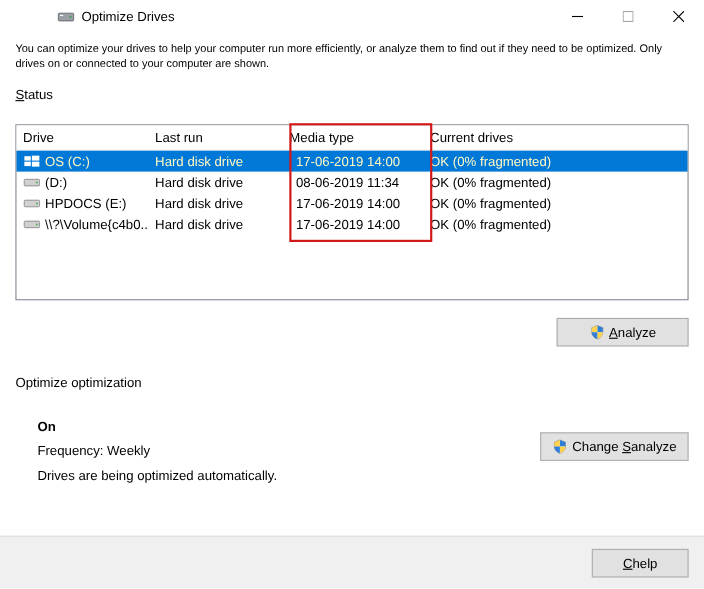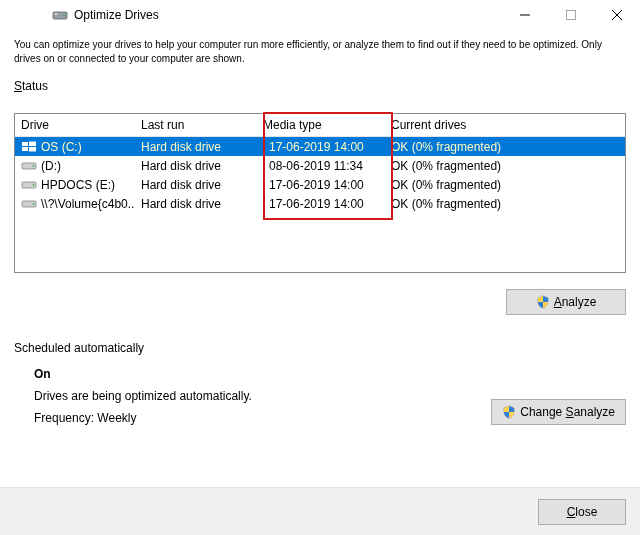--- a/index.html
+++ b/index.html
@@ -263,41 +263,41 @@
           <path d="M7 7 H12 C12 10 9.5 12.5 7 13 Z" fill="#ffd24d"></path>
           <path d="M7 7 H2 C2 10 4.5 12.5 7 13 Z" fill="#2f7ed8"></path>
         </svg>
       </span>
       <span><span class="u">A</span><span>nalyze</span></span>
     </button>
   </div>
 
   <div class="sched">
     <div class="sched-header">
-      <div>Scheduled automatically</div>
-    </div>
-    <div style="display:flex; align-items:flex-end; justify-content:space-between; margin-top:4px;">
+      <div>Optimize optimization</div>
+    </div>
+    <div style="display:flex; align-items:center; justify-content:space-between; margin-top:18px;">
       <div class="sched-block">
         <div class="sched-on">On</div>
+        <div class="sched-line">Frequency: Weekly</div>
         <div class="sched-line">Drives are being optimized automatically.</div>
-        <div class="sched-line">Frequency: Weekly</div>
       </div>
       <button class="wbtn" style="min-width:132px;">
         <span class="shield">
           <svg width="14" height="14" viewBox="0 0 14 14">
             <path d="M7 1 L12 3 V7 C12 10 9.5 12.5 7 13 C4.5 12.5 2 10 2 7 V3 Z" fill="#fff" stroke="#555" stroke-width="0.5"></path>
             <path d="M7 1 L12 3 V7 H7 Z" fill="#2f7ed8"></path>
             <path d="M7 1 L2 3 V7 H7 Z" fill="#ffd24d"></path>
             <path d="M7 7 H12 C12 10 9.5 12.5 7 13 Z" fill="#ffd24d"></path>
             <path d="M7 7 H2 C2 10 4.5 12.5 7 13 Z" fill="#2f7ed8"></path>
           </svg>
         </span>
         <span><span>Change </span><span class="u">S</span><span>analyze</span></span>
       </button>
     </div>
   </div>
 </div>
 
 <div class="bottom-bar">
   <button class="wbtn small">
-    <span><span class="u">C</span><span>lose</span></span>
+    <span><span class="u">C</span><span>help</span></span>
   </button>
 </div>
 
 </body></html>

